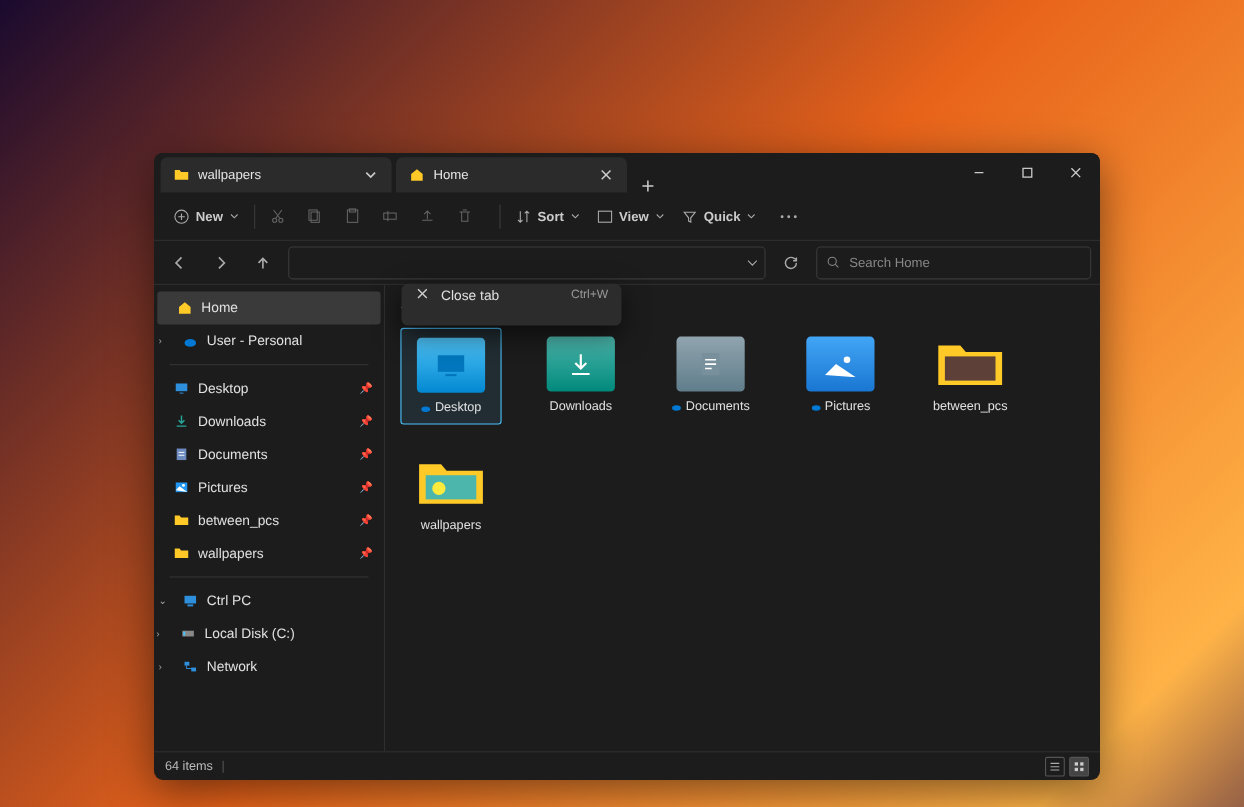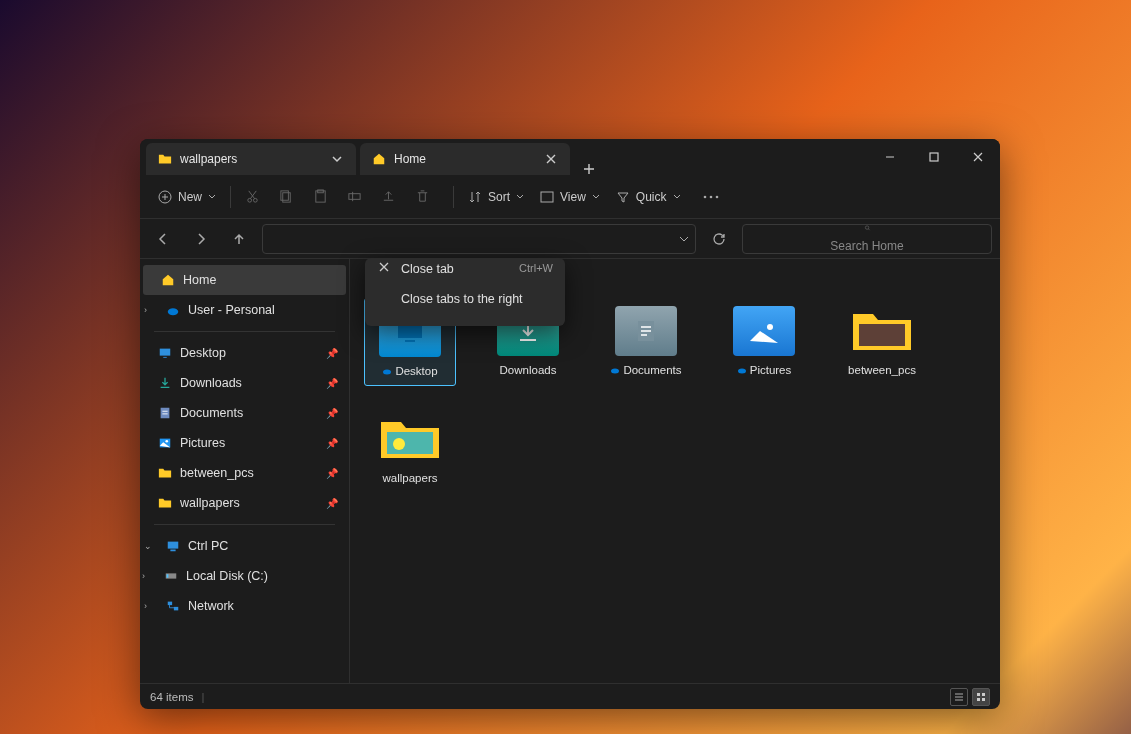--- a/index.html
+++ b/index.html
@@ -42,29 +42,29 @@
   .tab-close { width: 22px; height: 22px; display:flex;align-items:center;justify-content:center; border-radius:3px; color:#ccc; }
   .newtab { width: 30px; display:flex;align-items:center;justify-content:center; color:#ccc; font-size:16px; }
   .winctrl { display:flex; }
   .winbtn { width: 44px; display:flex;align-items:center;justify-content:center; color:#ccc; }
   .toolbar {
     display:flex; align-items:center;
     height: 44px; padding: 0 10px;
     border-bottom: 1px solid #2f2f2f;
   }
   .tool-group { display:flex; align-items:center; gap: 4px; margin-right: 10px; }
-  .tbtn { display:flex;align-items:center; gap:6px; padding:4px 8px; border-radius:4px; color:#ccc; font-size:12px; }
+  .tbtn { display:flex;align-items:center; gap:6px; padding:4px 8px; border-radius:4px; color:#ccc; font-size:12px;font-weight:bold; }
   .sep { width:1px; height:22px; background:#3a3a3a; margin: 0 6px; }
   .iconbtn { width:30px; height:30px; display:flex;align-items:center;justify-content:center; color:#888; }
   .addrbar { display:flex; align-items:center; height: 40px; padding: 4px 8px; gap:8px; border-bottom:1px solid #2f2f2f; }
   .navbtn { width:30px;height:30px;display:flex;align-items:center;justify-content:center;color:#aaa;border-radius:4px; }
   .addr { flex:1; height:30px; background:transparent; border:1px solid #3a3a3a; border-radius:4px; display:flex;align-items:center; padding:0 6px; color:#ccc; }
   .addr .chev { margin-left:auto; color:#aaa; }
   .refresh { width:30px;height:30px;display:flex;align-items:center;justify-content:center;color:#aaa; }
-  .search { width:250px; height:30px; border:1px solid #3a3a3a; border-radius:4px; display:flex;align-items:center;padding:0 8px;color:#888;font-size:12px;gap:8px;flex-direction:column; }
+  .search { width:250px; height:30px; border:1px solid #3a3a3a; border-radius:4px; display:flex;align-items:center;padding:0 8px;color:#888;font-size:12px;gap:8px; }
   .body { display:flex; flex:1; min-height:0; }
   .sidebar { width:210px; border-right:1px solid #2f2f2f; padding:6px 0; overflow-y:auto; }
   .side-item { display:flex; align-items:center; height:30px; padding:0 10px 0 18px; font-size:12.5px; color:#e0e0e0; gap:8px; }
   .side-item.active { background:#3a3a3a; border-radius:3px; margin:0 3px; }
   .side-item .pin { margin-left:auto; color:#888; font-size:10px; }
   .side-item .exp { margin-left:-14px; margin-right:2px; color:#aaa; font-size:9px; width:12px; }
   .side-sub { padding-left:16px; }
   .side-div { height:1px; background:#333; margin:6px 14px; }
   .content { flex:1; padding:8px 14px; overflow:auto; }
   .section-head { display:flex;align-items:center;gap:6px; color:#e0e0e0; font-size:13px; margin:6px 0 10px; }
@@ -470,19 +470,15 @@
   <div class="ctx">
     <div class="ctx-item">
       <span class="ic">
           <svg width="10" height="10" viewBox="0 0 10 10">
             <path d="M1 1l8 8M9 1l-8 8" stroke="#ccc" stroke-width="1.3"></path>
           </svg>
         </span>
       <span>Close tab</span>
       <span class="short">Ctrl+W</span>
     </div>
-    <div class="ctx-item">
-      <span class="ic"></span>
-      <span>Close tabs to the right</span>
-    </div>
   </div>
 
 </div>
 
 </body></html>

